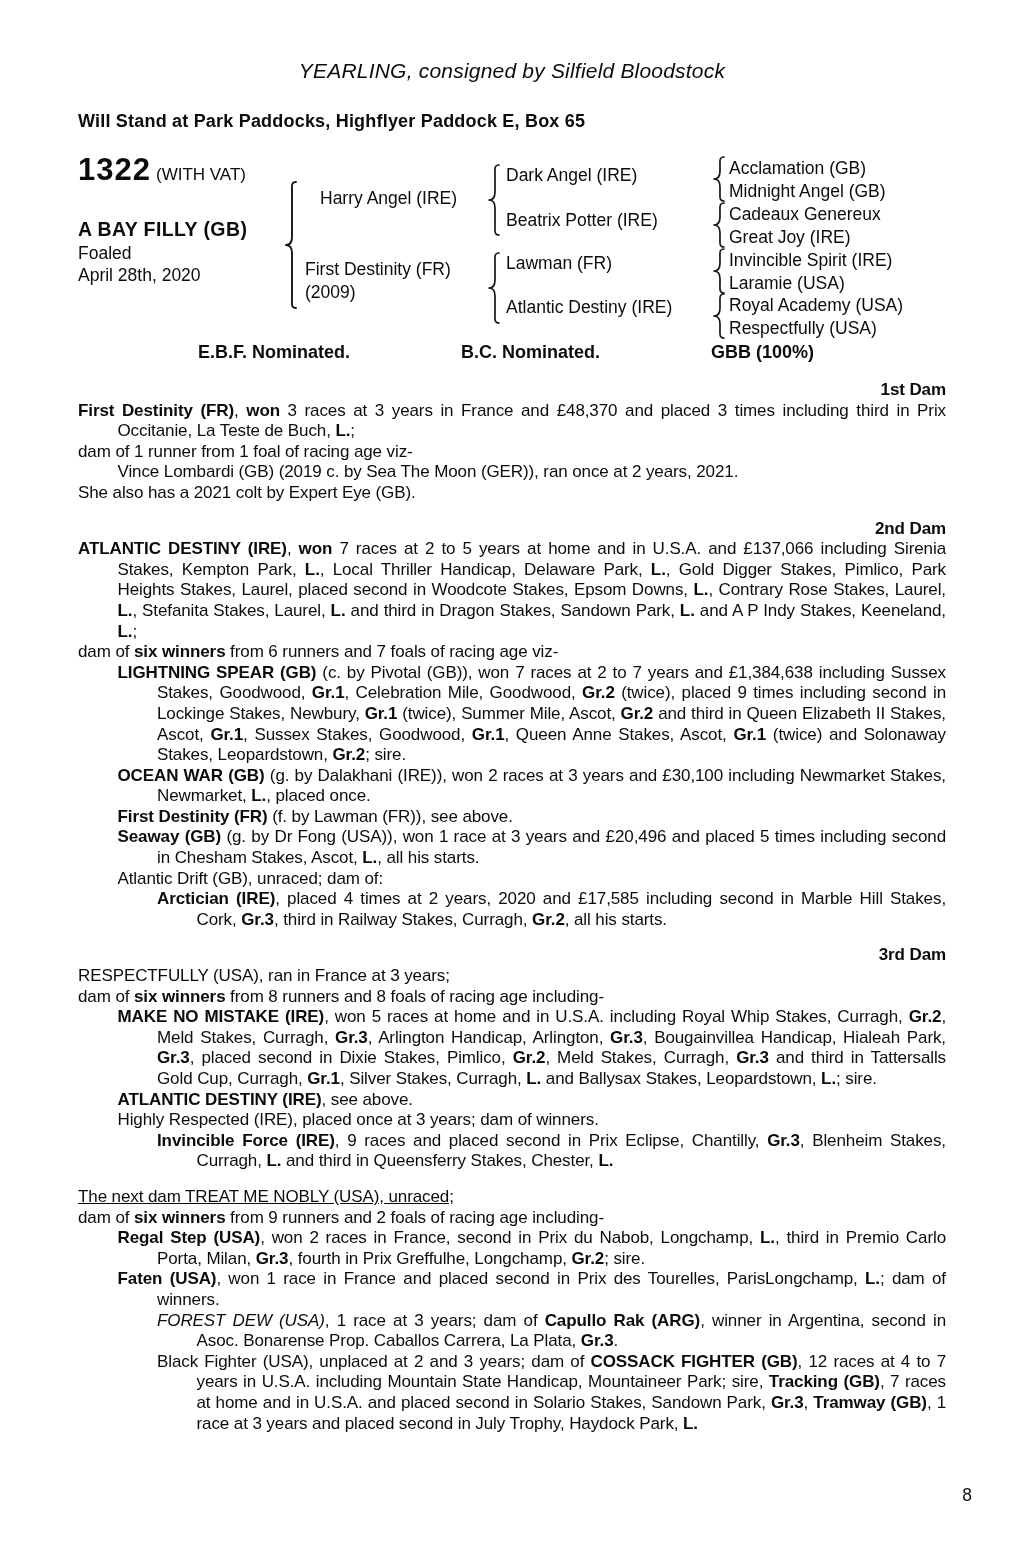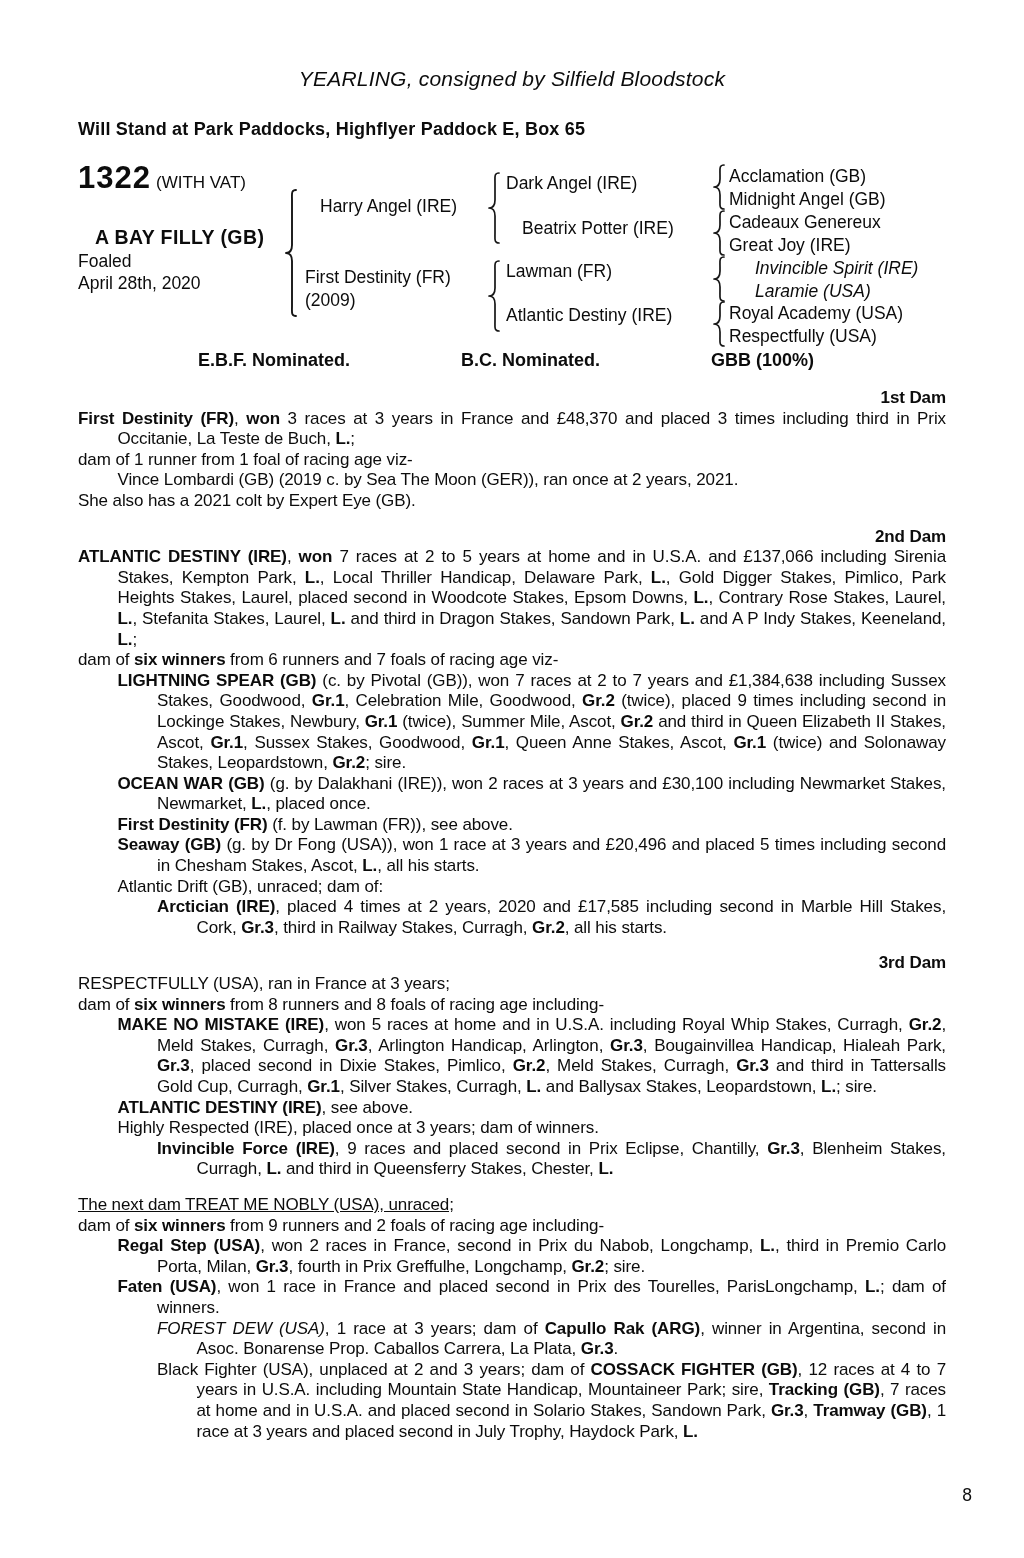--- a/index.html
+++ b/index.html
@@ -2,21 +2,21 @@
 <html><head>
 <meta charset="utf-8">
 <style>
   html,body{margin:0;padding:0;background:#e8e8e8;}
   .page{
     width:1024px;height:1558px;position:relative;background:#ffffff;
     font-family:"Liberation Sans","DejaVu Sans",sans-serif;color:#0c0c0c;
     overflow:hidden;margin:0 auto;
     -webkit-font-smoothing:antialiased;
   }
-  .content{width:868px;margin:8px auto;padding-top:58px;}
+  .content{width:868px;margin:0 auto;padding-top:58px;}
   .title{
     text-align:center;font-style:italic;font-size:21px;line-height:26px;letter-spacing:.2px;
   }
   .stand{
     margin-top:26px;font-weight:bold;font-size:18px;line-height:22px;letter-spacing:.2px;
   }
   .ped{position:relative;height:192px;margin-top:16px;font-size:17.5px;}
   .ped .abs{position:absolute;white-space:nowrap;line-height:1.15;}
   .lot-number{font-size:31px;font-weight:bold;letter-spacing:1px;}
   .lot-vat{font-size:17px;margin-left:5px;}
@@ -45,21 +45,21 @@
   <div class="content">
 
     <div class="title">YEARLING, consigned by Silfield Bloodstock</div>
     <div class="stand">Will Stand at Park Paddocks, Highflyer Paddock E, Box 65</div>
 
     <div class="ped">
       <div class="abs lot-row" style="left:0;top:4px;">
         <span class="lot-number">1322</span>
         <span class="lot-vat">(WITH VAT)</span>
       </div>
-      <div class="abs horse-desc" style="left:17px;top:70px;">A BAY FILLY (GB)</div>
+      <div class="abs horse-desc" style="left:0;top:70px;">A BAY FILLY (GB)</div>
       <div class="abs" style="left:0;top:95px;">Foaled</div>
       <div class="abs" style="left:0;top:117px;">April 28th, 2020</div>
 
       <div class="abs brace" style="left:200px;top:33px;">
           <svg width="20" height="128" viewBox="0 0 20 128">
             <path d="M 18 1 C 13 1, 14 5, 14 11 L 14 56 C 14 61, 12 64, 8 64 C 12 64, 14 67, 14 72 L 14 117 C 14 123, 13 127, 18 127" fill="none" stroke="#161616" stroke-width="1.9" stroke-linecap="round" stroke-linejoin="round"></path>
           </svg>
         </div>
       <div class="abs" style="left:242px;top:40px;">Harry Angel (IRE)</div>
       <div class="abs dam-block" style="left:227px;top:110px;">
@@ -71,21 +71,21 @@
           <svg width="15" height="72" viewBox="0 0 15 72">
             <path d="M 13 1 C 8 1, 9 5, 9 11 L 9 28 C 9 33, 7 36, 3 36 C 7 36, 9 39, 9 44 L 9 61 C 9 67, 8 71, 13 71" fill="none" stroke="#161616" stroke-width="1.7" stroke-linecap="round" stroke-linejoin="round"></path>
           </svg>
         </div>
       <div class="abs brace" style="left:408px;top:104px;">
           <svg width="15" height="72" viewBox="0 0 15 72">
             <path d="M 13 1 C 8 1, 9 5, 9 11 L 9 28 C 9 33, 7 36, 3 36 C 7 36, 9 39, 9 44 L 9 61 C 9 67, 8 71, 13 71" fill="none" stroke="#161616" stroke-width="1.7" stroke-linecap="round" stroke-linejoin="round"></path>
           </svg>
         </div>
       <div class="abs" style="left:428px;top:17px;">Dark Angel (IRE)</div>
-      <div class="abs" style="left:444px;top:62px;">Beatrix Potter (IRE)</div>
+      <div class="abs" style="left:428px;top:62px;">Beatrix Potter (IRE)</div>
       <div class="abs" style="left:428px;top:105px;">Lawman (FR)</div>
       <div class="abs" style="left:428px;top:149px;">Atlantic Destiny (IRE)</div>
 
       <div class="abs brace" style="left:634px;top:8px;">
           <svg width="14" height="46" viewBox="0 0 14 46">
             <path d="M 12 1 C 7 1, 8 5, 8 11 L 8 15 C 8 20, 6 23, 2 23 C 6 23, 8 26, 8 31 L 8 35 C 8 41, 7 45, 12 45" fill="none" stroke="#161616" stroke-width="1.7" stroke-linecap="round" stroke-linejoin="round"></path>
           </svg>
         </div>
       <div class="abs brace" style="left:634px;top:54px;">
           <svg width="14" height="46" viewBox="0 0 14 46">
@@ -103,21 +103,21 @@
           </svg>
         </div>
       <div class="abs gg-pair" style="left:651px;top:55px;">
         <div>Cadeaux Genereux</div>
         <div>Great Joy (IRE)</div>
       </div>
       <div class="abs gg-pair" style="left:651px;top:9px;">
         <div>Acclamation (GB)</div>
         <div>Midnight Angel (GB)</div>
       </div>
-      <div class="abs gg-pair" style="left:677px;top:101px;font-style:italic;">
+      <div class="abs gg-pair" style="left:651px;top:101px;">
         <div>Invincible Spirit (IRE)</div>
         <div>Laramie (USA)</div>
       </div>
       <div class="abs gg-pair" style="left:651px;top:146px;">
         <div>Royal Academy (USA)</div>
         <div>Respectfully (USA)</div>
       </div>
     </div>
 
     <div class="noms">

